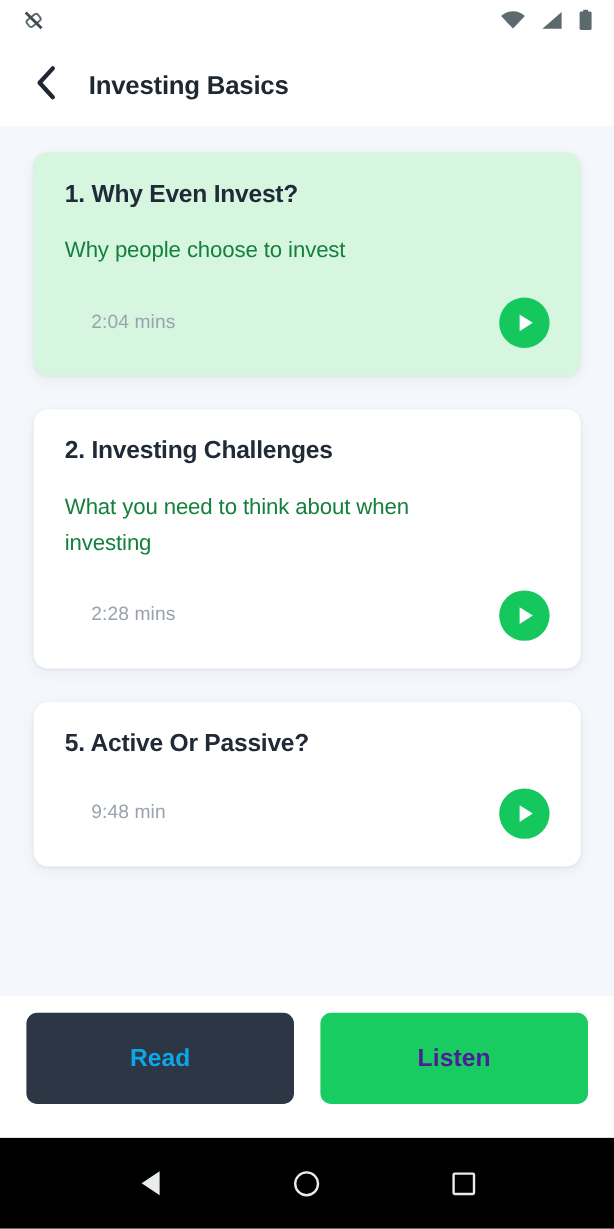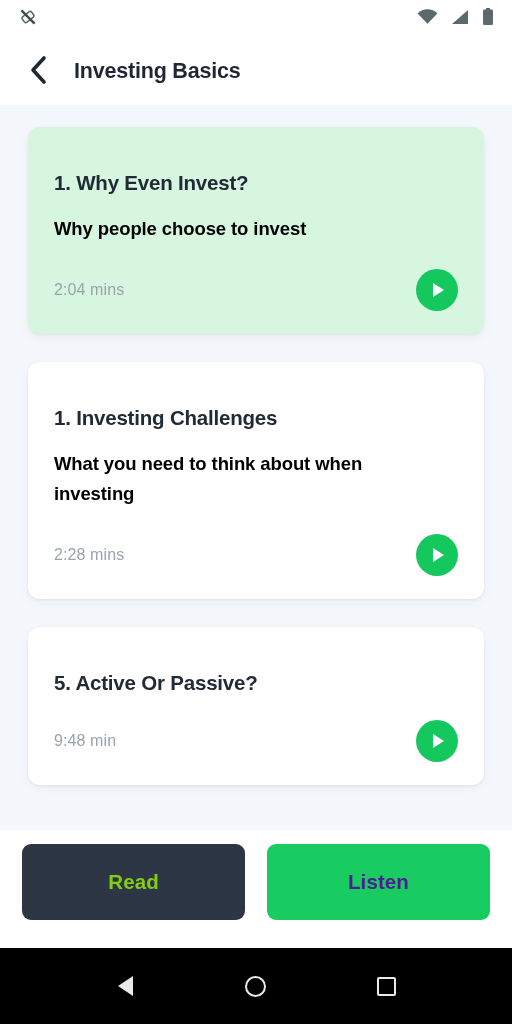--- a/index.html
+++ b/index.html
@@ -55,53 +55,54 @@
     flex:1 1 auto;
     background:#f4f7fb;
     padding:22px 28px 0 28px;
     overflow:hidden;
   }
 
   .card {
     position:relative;
     background:#ffffff;
     border-radius:12px;
-    padding:44px 26px 22px 26px;
+    padding:23px 26px 22px 26px;
     margin-bottom:28px;
     box-shadow:0 1px 3px rgba(35,50,80,0.07), 0 4px 12px rgba(35,50,80,0.045);
   }
   .card.active {
     background:#d6f6e0;
     box-shadow:0 1px 3px rgba(35,80,55,0.07), 0 4px 12px rgba(35,80,55,0.05);
   }
 
   .card-title {
     font-size:20.5px;
     font-weight:bold;
     color:#212a37;
     letter-spacing:-0.2px;
     margin-bottom:19px;
   }
   .card-desc {
     font-size:18.5px;
-    font-weight:bold;
-    color:#000000;
+    font-weight:normal;
+    color:#15803d;
     line-height:1.62;
     letter-spacing:-0.1px;
     max-width:330px;
   }
   .card-footer {
     display:flex; align-items:center;
     margin-top:24px;
     min-height:44px;
   }
   .card-duration {
     font-size:16px;
     color:#9aa3ad;
     letter-spacing:0.1px;
+    margin-left:22px;
   }
   .play-btn {
     margin-left:auto;
     width:42px; height:42px;
     border-radius:50%;
     background:#14c85e;
     display:flex; align-items:center; justify-content:center;
     cursor:pointer;
     flex:0 0 42px;
   }
@@ -129,21 +130,21 @@
     height:76px;
     border-radius:9px;
     display:flex; align-items:center; justify-content:center;
     font-size:20.5px;
     font-weight:bold;
     letter-spacing:0.1px;
     cursor:pointer;
     border:none;
     font-family:"Liberation Sans", sans-serif;
   }
-  .action-btn.read   { background:#2d3644; color:#84cc16; }
+  .action-btn.read   { background:#2d3644; color:#0ea5e9; }
   .action-btn.listen { background:#19cc62; color:#4c1d95; }
 
   
   .navbar {
     flex:0 0 76px;
     background:#000000;
     display:flex; align-items:center; justify-content:space-around;
     padding:0 60px;
   }
   .nav-item {
@@ -222,21 +223,21 @@
       <div class="card-desc">Why people choose to invest</div>
       <div class="card-footer">
         <span class="card-duration">2:04 mins</span>
         <span class="play-btn">
           <span class="play-tri"></span>
         </span>
       </div>
     </div>
 
     <div class="card">
-      <div class="card-title">1. Investing Challenges</div>
+      <div class="card-title">2. Investing Challenges</div>
       <div class="card-desc">What you need to think about when investing</div>
       <div class="card-footer">
         <span class="card-duration">2:28 mins</span>
         <span class="play-btn">
           <span class="play-tri"></span>
         </span>
       </div>
     </div>
 
     <div class="card">

